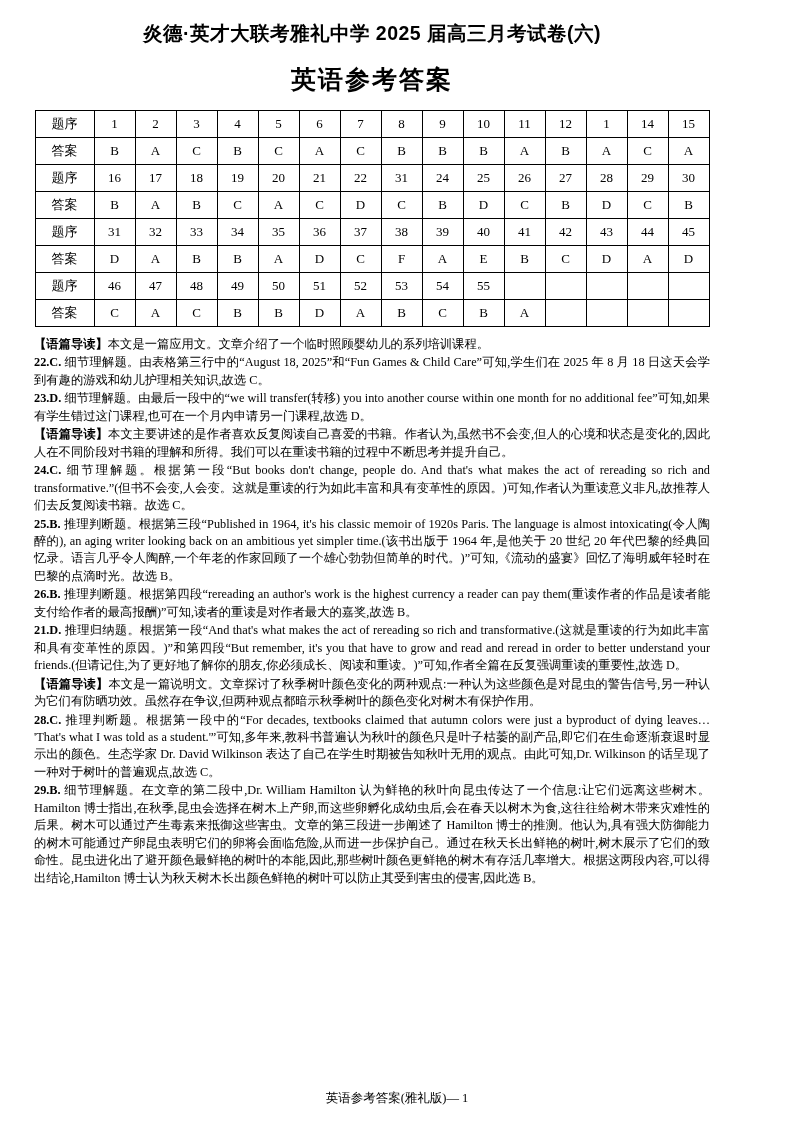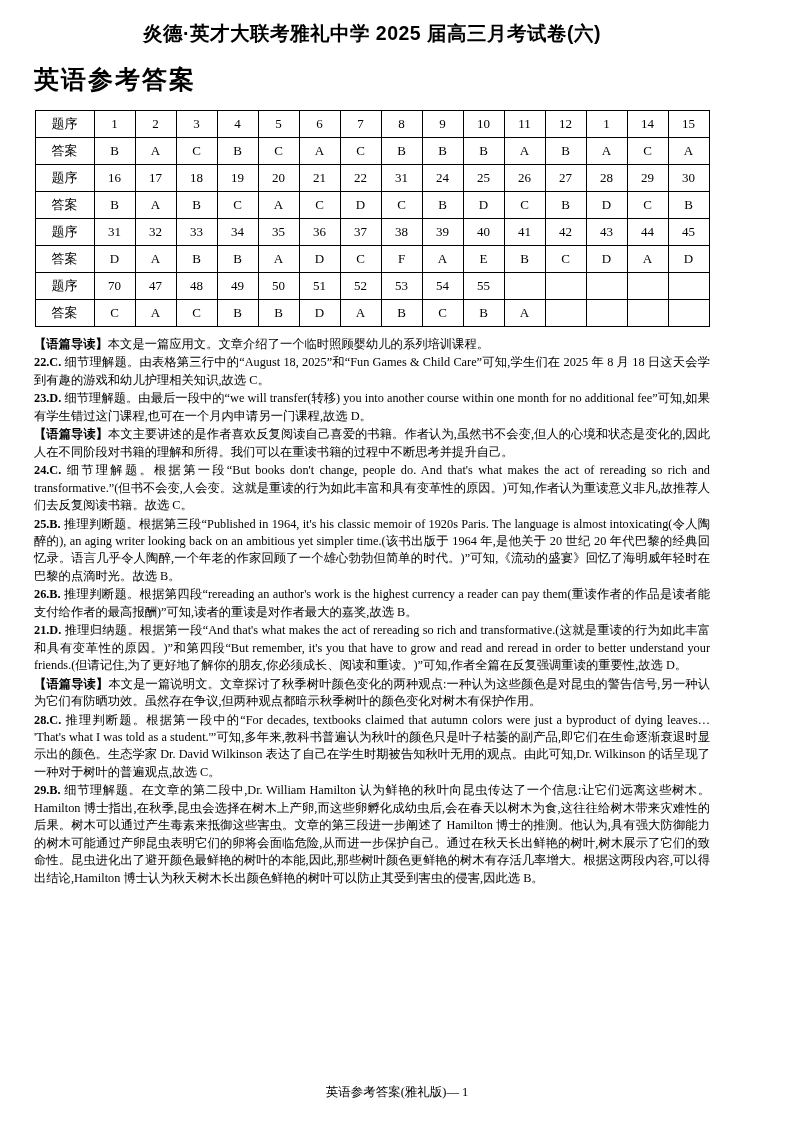--- a/index.html
+++ b/index.html
@@ -24,21 +24,21 @@
   .doc-title {
     text-align: center;
     font-family: "Liberation Sans", sans-serif;
     font-weight: bold;
     font-size: 19.5px;
     letter-spacing: 0.5px;
     margin-top: 6px;
     margin-bottom: 2px;
   }
   .doc-subtitle {
-    text-align: left;
+    text-align: center;
     font-family: Liberation Serif, serif;
     font-weight: bold;
     font-size: 25px;
     letter-spacing: 2px;
     margin-top: 16px;
     margin-bottom: 14px;
   }
   table.answers {
     border-collapse: collapse;
     margin: 0 auto;
@@ -74,21 +74,21 @@
   }
   .para .lead {
     font-family: Liberation Sans, sans-serif;
     font-weight: bold;
   }
   .para .idx {
     font-weight: bold;
   }
   .footer {
     position: absolute;
-    bottom: 22px;
+    bottom: 16px;
     left: 0;
     width: 794px;
     text-align: center;
     font-size: 12.5px;
     font-family: "Liberation Serif", serif;
   }
 </style>
 </head>
 <body>
 
@@ -205,21 +205,21 @@
         <td class="cell">E</td>
         <td class="cell">B</td>
         <td class="cell">C</td>
         <td class="cell">D</td>
         <td class="cell">A</td>
         <td class="cell">D</td>
       </tr>
 
       <tr>
         <td class="label">题序</td>
-        <td class="cell">70</td>
+        <td class="cell">46</td>
         <td class="cell">47</td>
         <td class="cell">48</td>
         <td class="cell">49</td>
         <td class="cell">50</td>
         <td class="cell">51</td>
         <td class="cell">52</td>
         <td class="cell">53</td>
         <td class="cell">54</td>
         <td class="cell">55</td>
         <td class="cell"></td>

